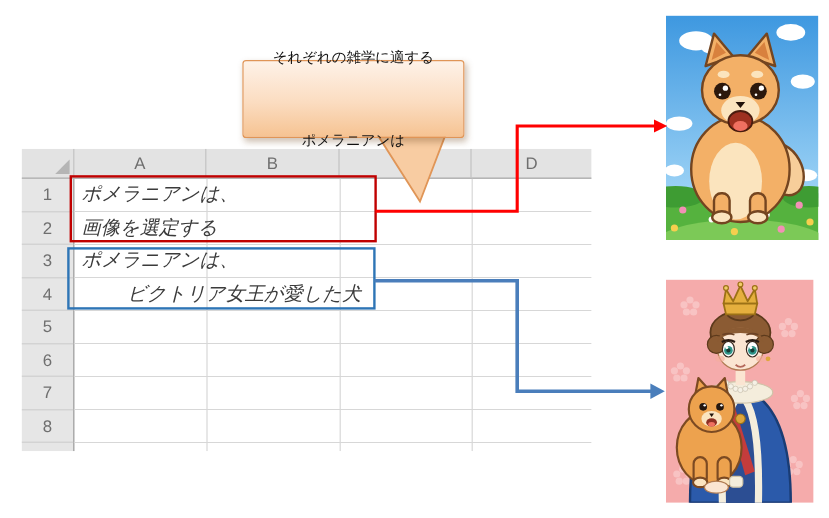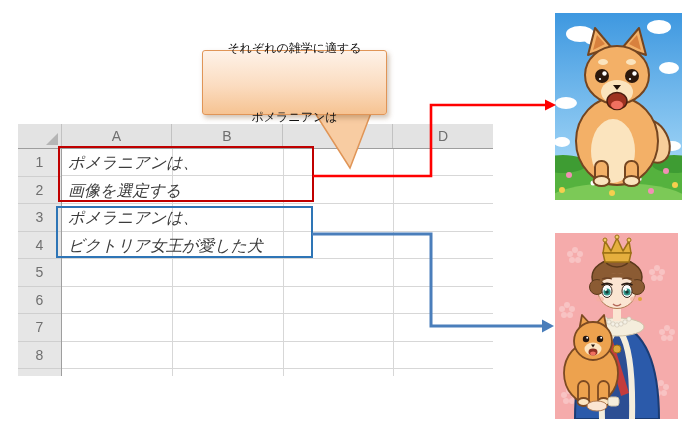--- a/index.html
+++ b/index.html
@@ -66,21 +66,21 @@
       <div class="rowh">8</div>
       <div class="rowh">9</div>
     </div>
     <div id="sheet-body">
       <div class="vline" style="left:110px;"></div>
       <div class="vline" style="left:221px;"></div>
       <div class="vline" style="left:331px;"></div>
       <div class="celltext" style="top:0;">ポメラニアンは、</div>
       <div class="celltext" style="top:27.5px;">画像を選定する</div>
       <div class="celltext" style="top:55px;">ポメラニアンは、</div>
-      <div class="celltext" style="top:82.5px;">ビクトリア女王が愛した犬</div>
+      <div class="celltext" style="top:82.5px;margin-left:38px;">ビクトリア女王が愛した犬</div>
     </div>
   </div>
 
   <div id="red-box" class="annot-box"></div>
   <div id="blue-box" class="annot-box"></div>
 
   <svg id="overlay" viewBox="0 0 691 432">
     <polyline points="313,176 431,176 431,105 546,105" fill="none" stroke-width="2.6" stroke="#FF0000"></polyline>
     <polygon points="545,99.5 556,105 545,110.5" fill="#FF0000"></polygon>
     <polyline points="312,234 431,234 431,326 543,326" fill="none" stroke-width="3" stroke="#4A7EBB"></polyline>

